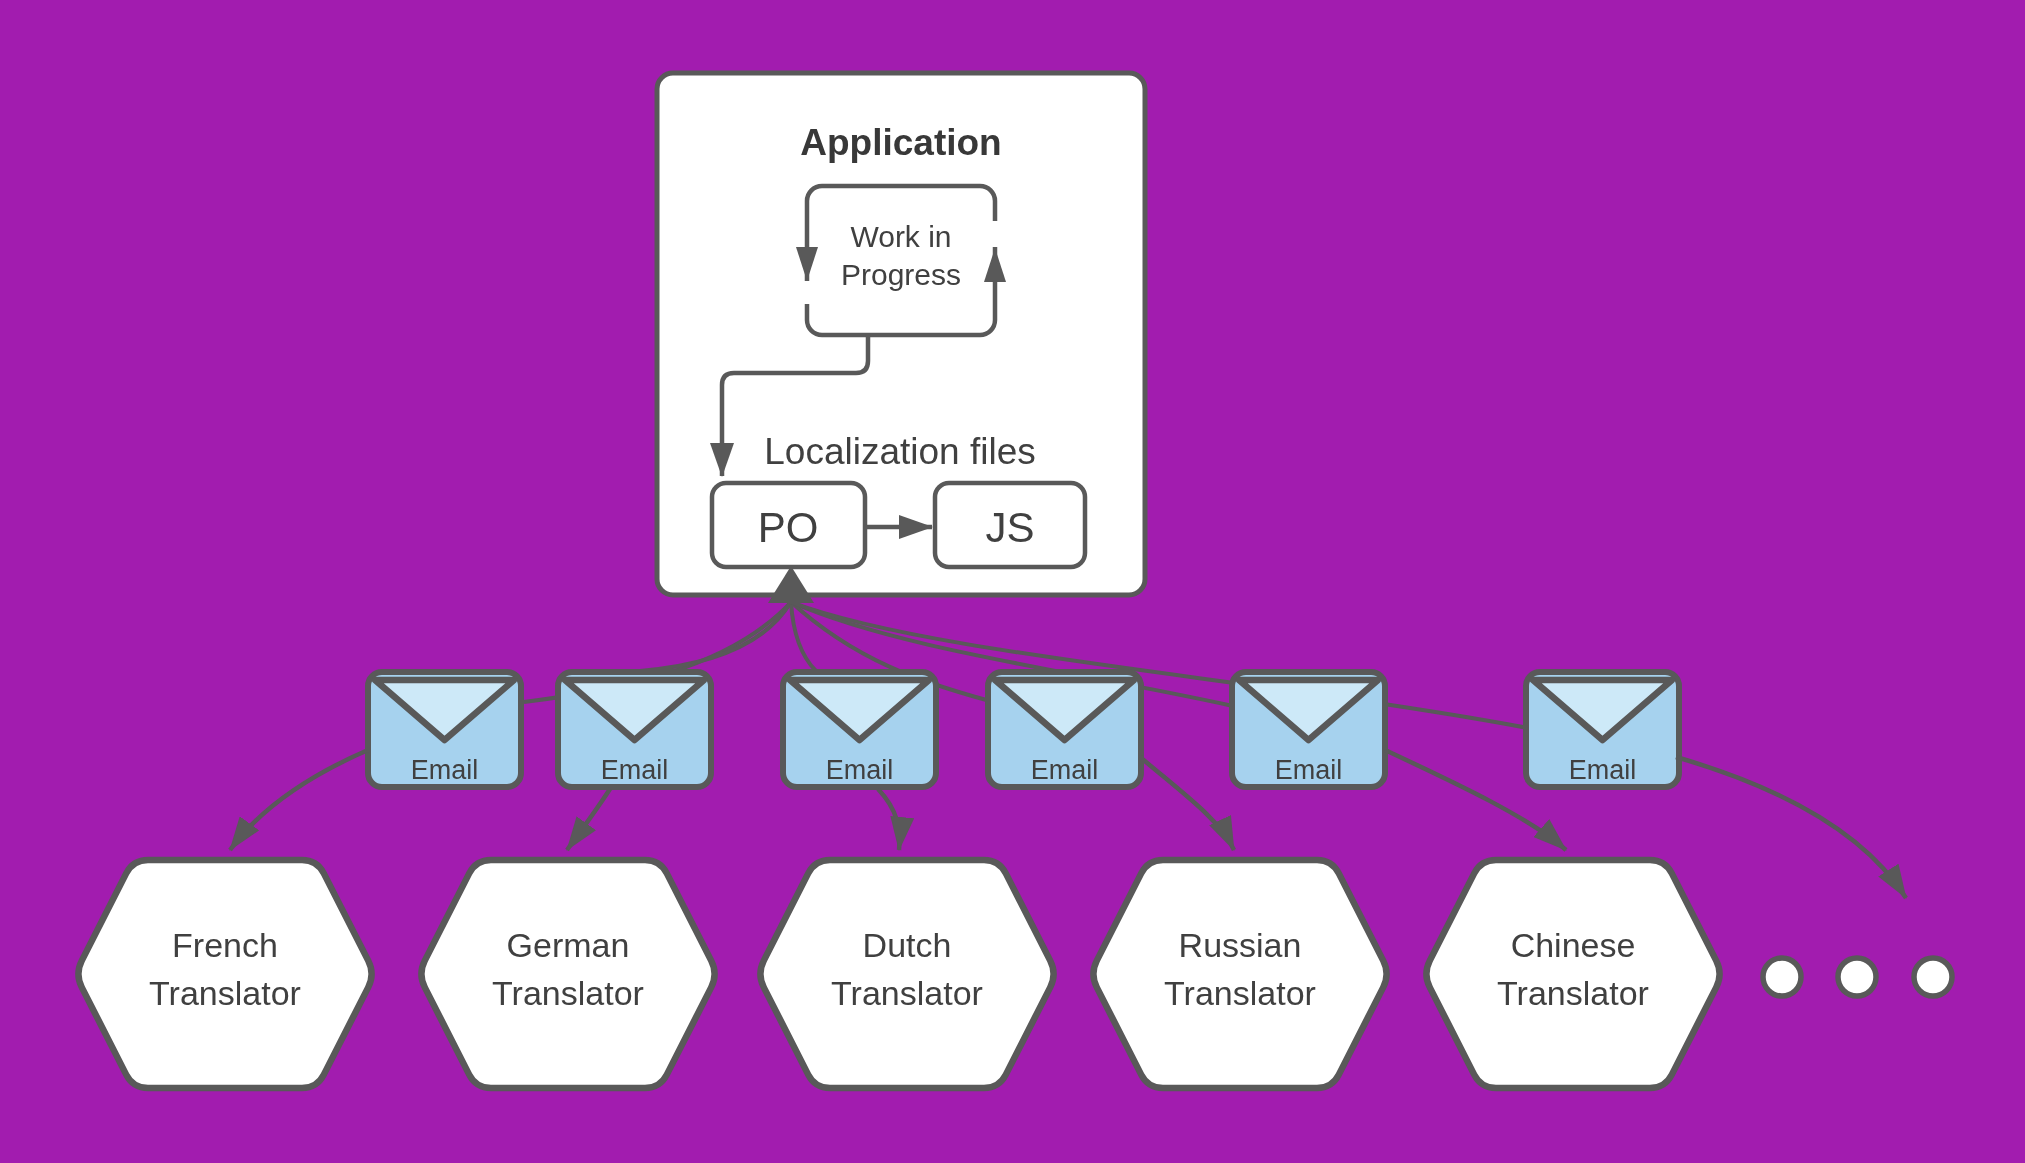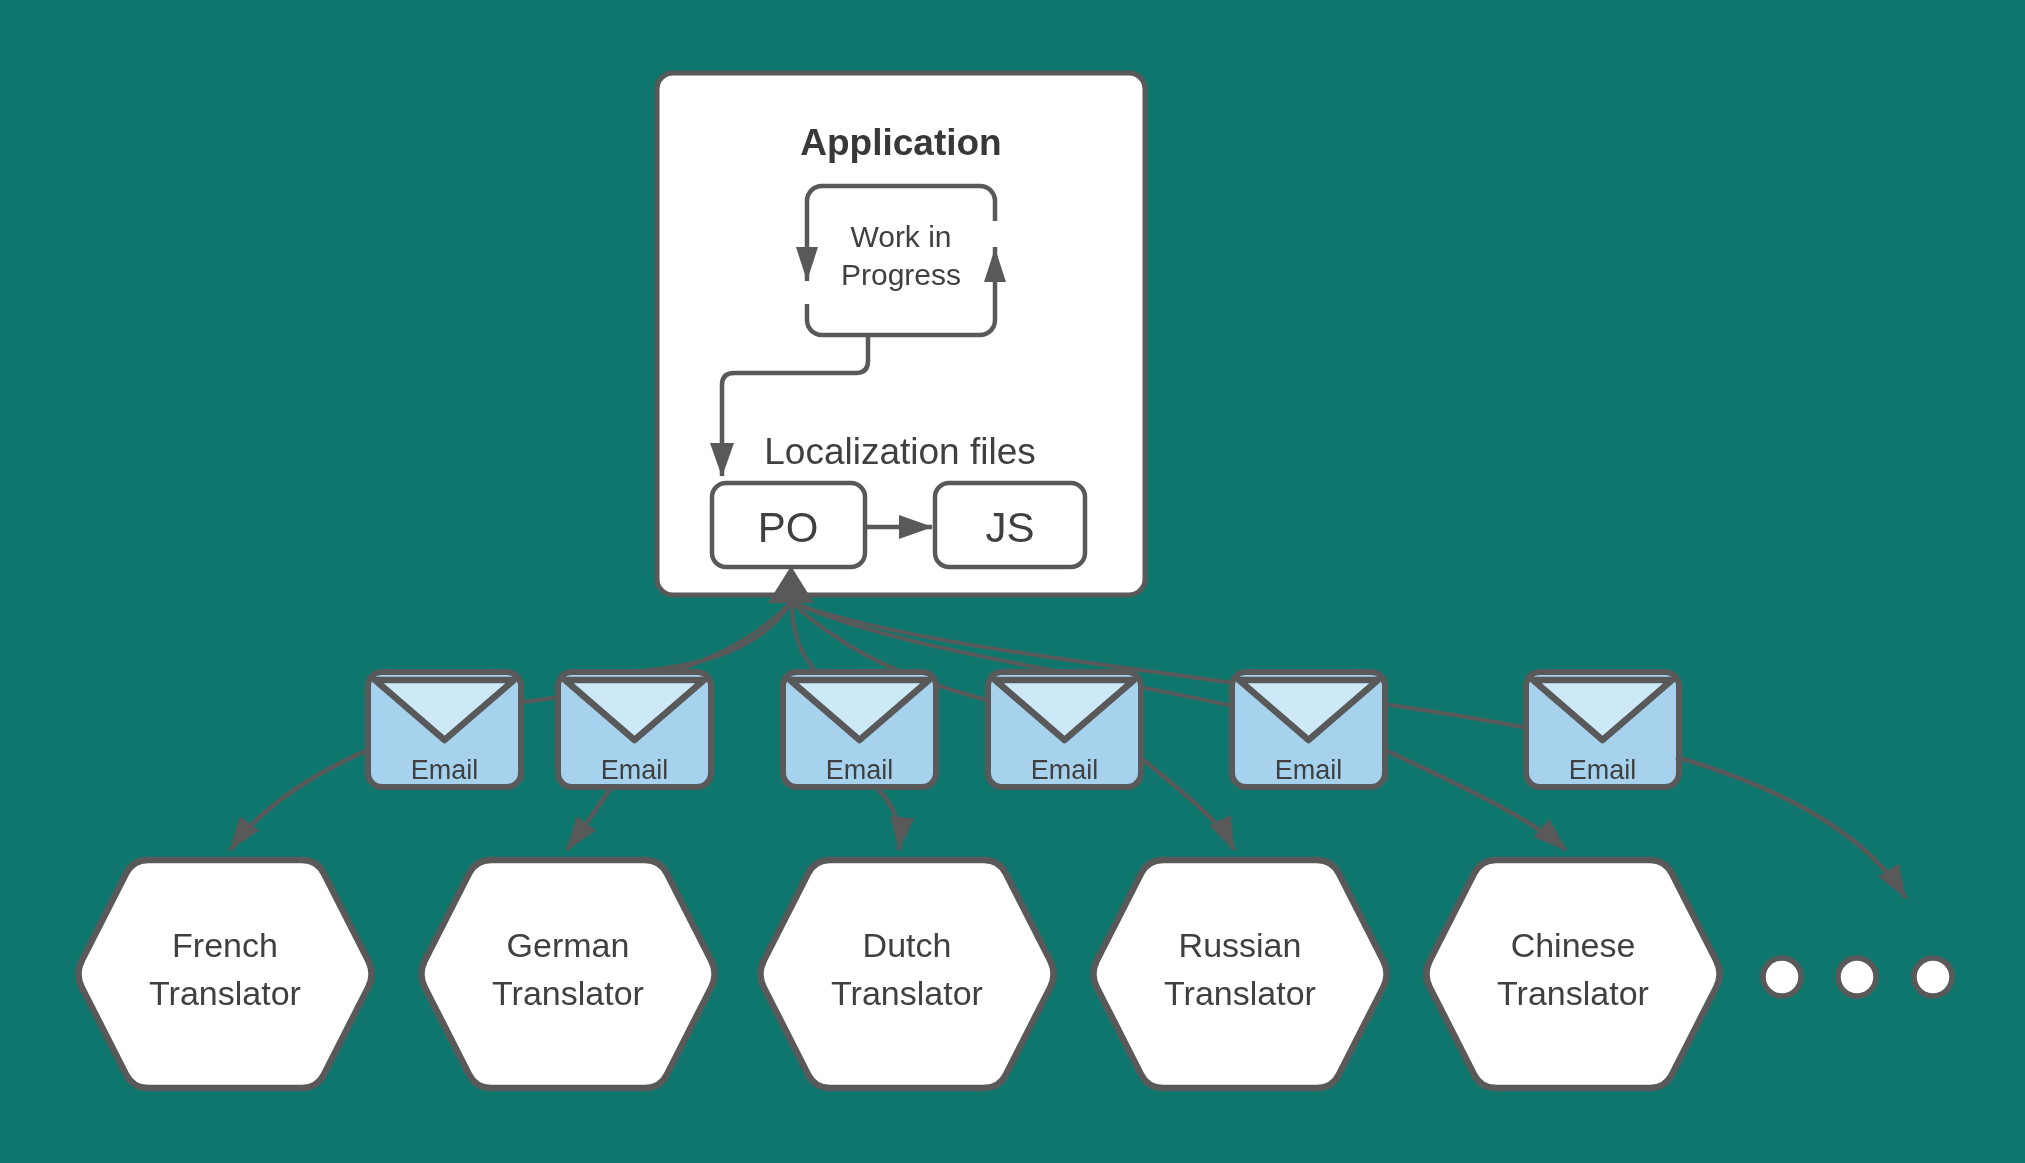--- a/index.html
+++ b/index.html
@@ -1,16 +1,16 @@
 <!DOCTYPE html>
 <html><head>
 <meta charset="utf-8">
 <style>
   html,body{margin:0;padding:0;background:#ffffff;}
-  .stage{position:relative;width:2025px;height:1163px;background:#0f766e;overflow:hidden;}
+  .stage{position:relative;width:2025px;height:1163px;background:#a21caf;overflow:hidden;}
   svg{display:block;}
   text{font-family:"Liberation Sans", sans-serif;fill:#404040;}
   .title{font-size:37px;font-weight:bold;fill:#383838;text-anchor:middle;}
   .wip-text{font-size:30px;text-anchor:middle;}
   .loc-text{font-size:37px;text-anchor:middle;}
   .file-text{font-size:42px;text-anchor:middle;}
   .email-text{font-size:27px;text-anchor:middle;}
   .hex-text{font-size:34px;text-anchor:middle;}
 </style>
 </head>

